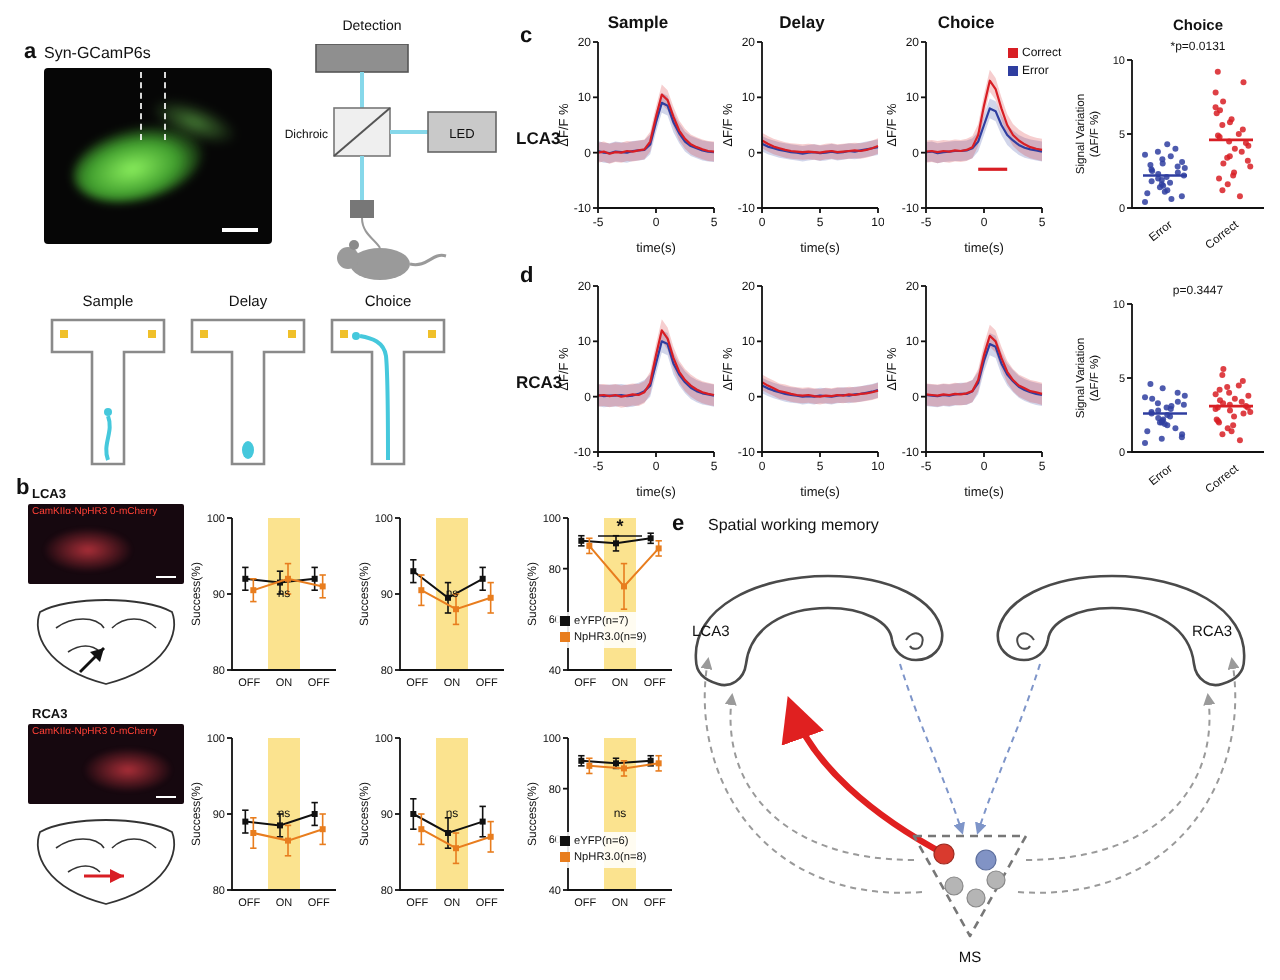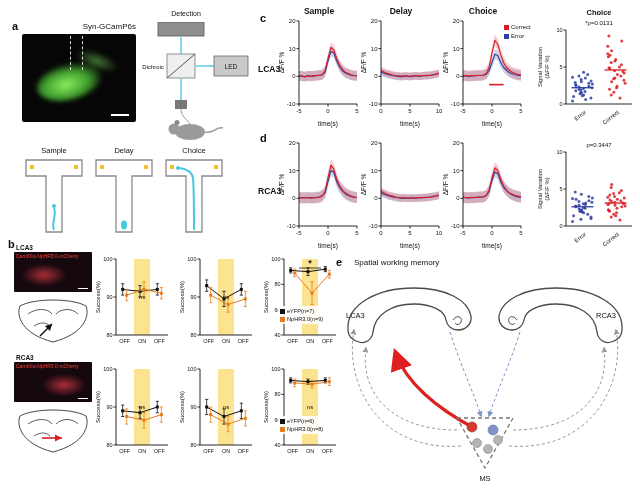--- a/index.html
+++ b/index.html
@@ -29,21 +29,21 @@
   .dettext{font-size:7px;text-align:center;}
   .etitle{font-size:8px;}
 </style>
 </head>
 <body>
 
 <div class="fig">
 
   <section class="abs" style="left:8px;top:6px;width:248px;height:232px;">
     <div class="abs plabel" style="left:4px;top:14px;">a</div>
-    <div class="abs" style="left:14px;top:16px;width:114px;text-align:right;font-size:8px;">Syn-GCamP6s</div>
+    <div class="abs" style="left:14px;top:16px;width:114px;text-align:left;font-size:8px;">Syn-GCamP6s</div>
     <div class="abs gcamp" style="left:14px;top:28px;width:114px;height:88px;">
       <div class="blob"></div>
       <div class="blob2"></div>
       <div class="probe" style="left:48px;"></div>
       <div class="probe" style="left:60px;"></div>
       <div class="scalebar"></div>
     </div>
     <div class="abs dettext" style="left:148px;top:4px;width:60px;">Detection</div>
     <svg class="abs" style="left:130px;top:16px;" width="118" height="122">
       <rect x="20" y="0" width="46" height="14" fill="#8f8f8f" stroke="#555" stroke-width="0.8"></rect>

